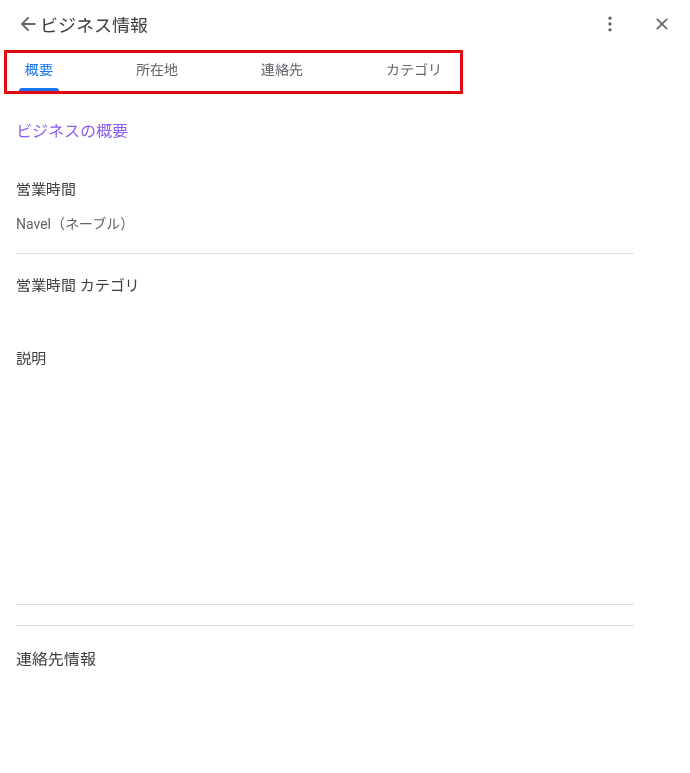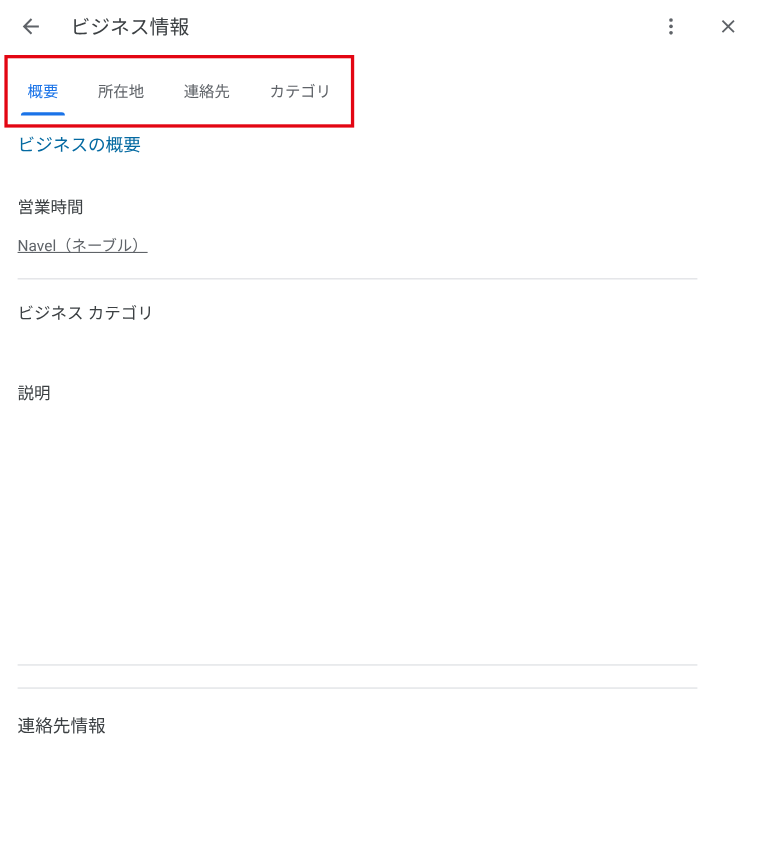--- a/index.html
+++ b/index.html
@@ -18,21 +18,20 @@
     }
     .header {
       display: flex;
       align-items: center;
       height: 48px;
       padding: 0 16px;
     }
     .header-left {
       display: flex;
       align-items: center;
-      gap: 24px;
     }
     .header-right {
       margin-left: auto;
       display: flex;
       align-items: center;
       gap: 28px;
     }
     .icon-btn {
       cursor: pointer;
       display: flex;
@@ -47,22 +46,23 @@
       color: #3c4043;
       font-weight: 400;
     }
     .tabs-wrapper {
       border: 3px solid #e30613;
       margin: 2px 0 0 4px;
       display: inline-block;
     }
     .tabs {
       display: flex;
-      align-items: center;
-      height: 60px;
+      align-items: flex-end;
+      height: 38px;
+      gap: 47px;
     }
     .tab {
       padding: 0 18px;
       font-size: 14px;
       color: #5f6368;
       cursor: pointer;
       height: 44px;
       display: flex;
       align-items: center;
       position: relative;
@@ -96,37 +96,36 @@
     }
     .content-area::-webkit-scrollbar-thumb {
       background: #c1c1c1;
     }
     .content {
       padding: 20px 16px 0 16px;
       max-width: 650px;
     }
     .section-title {
       font-size: 16px;
-      color: #0369a1;
+      color: #8b5cf6;
       font-weight: 400;
       margin-bottom: 36px;
     }
     .field-group {
       margin-bottom: 16px;
     }
     .field-label {
       font-size: 15px;
       color: #3c4043;
       margin-bottom: 14px;
       font-weight: 400;
     }
     .field-value {
       font-size: 14px;
       color: #5f6368;
-      text-decoration: underline;
     }
     .divider {
       border: none;
       border-top: 1px solid #dadce0;
       margin: 20px 0;
     }
     .big-gap {
       height: 200px;
     }
     .mid-gap {
@@ -191,21 +190,21 @@
     <div class="section-title">ビジネスの概要</div>
 
     <div class="field-group">
       <div class="field-label">営業時間</div>
       <div class="field-value">Navel（ネーブル）</div>
     </div>
 
     <hr class="divider">
 
     <div class="field-group">
-      <div class="field-label">ビジネス カテゴリ</div>
+      <div class="field-label">営業時間 カテゴリ</div>
     </div>
 
     <div class="mid-gap"></div>
 
     <div class="field-group">
       <div class="field-label">説明</div>
     </div>
 
     <div class="big-gap"></div>
 

